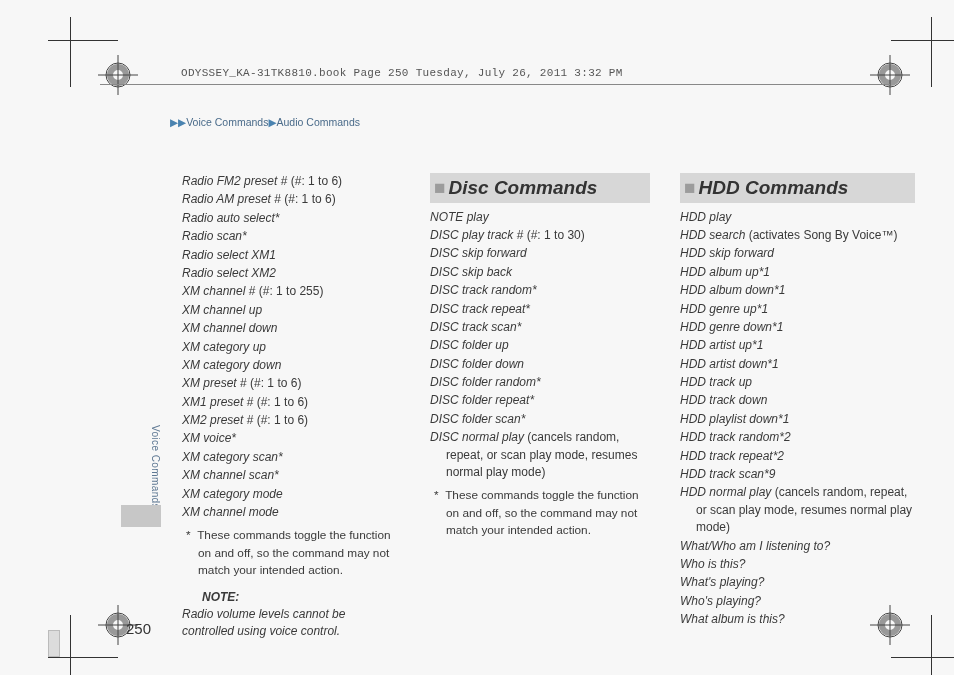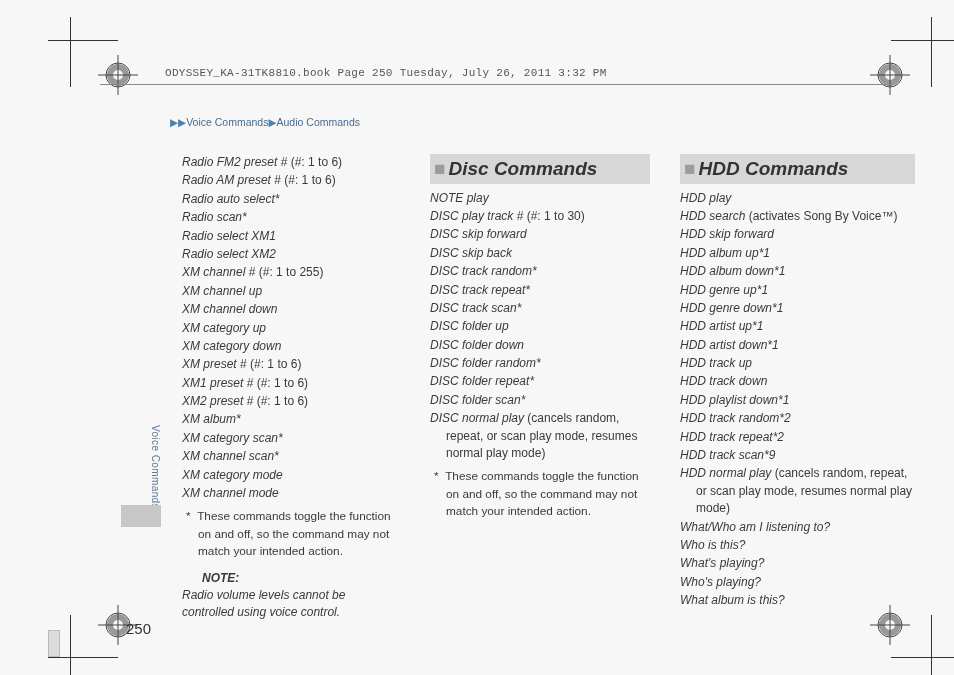--- a/index.html
+++ b/index.html
@@ -19,39 +19,39 @@
   .reg-mark {
     position: absolute;
     width: 40px;
     height: 40px;
   }
   .reg-mark svg { width: 40px; height: 40px; display:block; }
   .corner-h { position:absolute; background:#333; height:1.2px; }
   .corner-v { position:absolute; background:#333; width:1.2px; }
   .header-line {
     position: absolute;
-    left: 165px;
+    left: 181px;
     top: 67px;
     font-size: 11px;
     color: #555;
     letter-spacing: .3px;
     font-family: "Courier New", monospace;
   }
   .breadcrumbs {
     position: absolute;
     left: 170px;
     top: 116px;
     font-size: 10.5px;
     color: #4a6b8a;
   }
   .breadcrumbs .tri { color: #4a83b0; }
   .cols {
     position: absolute;
     left: 182px;
-    top: 154px;
+    top: 173px;
     display: flex;
     gap: 30px;
   }
   .col { width: 218px; font-size: 12px; line-height: 1.45; color:#3a3a3a;}
   .col2 { width: 220px; }
   .col3 { width: 235px; }
   .section-head {
     background: #d7d7d7;
     font-weight: 600;
     color: #333;
@@ -164,21 +164,21 @@
           <div class="cmd-line"><span class="cmd">Radio select XM1</span></div>
           <div class="cmd-line"><span class="cmd">Radio select XM2</span></div>
           <div class="cmd-line"><span class="cmd">XM channel</span><span> # (#: 1 to 255)</span></div>
           <div class="cmd-line"><span class="cmd">XM channel up</span></div>
           <div class="cmd-line"><span class="cmd">XM channel down</span></div>
           <div class="cmd-line"><span class="cmd">XM category up</span></div>
           <div class="cmd-line"><span class="cmd">XM category down</span></div>
           <div class="cmd-line"><span class="cmd">XM preset</span><span> # (#: 1 to 6)</span></div>
           <div class="cmd-line"><span class="cmd">XM1 preset</span><span> # (#: 1 to 6)</span></div>
           <div class="cmd-line"><span class="cmd">XM2 preset</span><span> # (#: 1 to 6)</span></div>
-          <div class="cmd-line"><span class="cmd">XM album*</span></div>
+          <div class="cmd-line"><span class="cmd">XM voice*</span></div>
           <div class="cmd-line"><span class="cmd">XM category scan*</span></div>
           <div class="cmd-line"><span class="cmd">XM channel scan*</span></div>
           <div class="cmd-line"><span class="cmd">XM category mode</span></div>
           <div class="cmd-line"><span class="cmd">XM channel mode</span></div>
         </div>
       <div class="star-note">*&nbsp;&nbsp;<span>These commands toggle the function on and off, so the command may not match your intended action.</span></div>
       <div class="note-head">NOTE:</div>
       <div class="note-body">Radio volume levels cannot be controlled using voice control.</div>
     </div>
 

